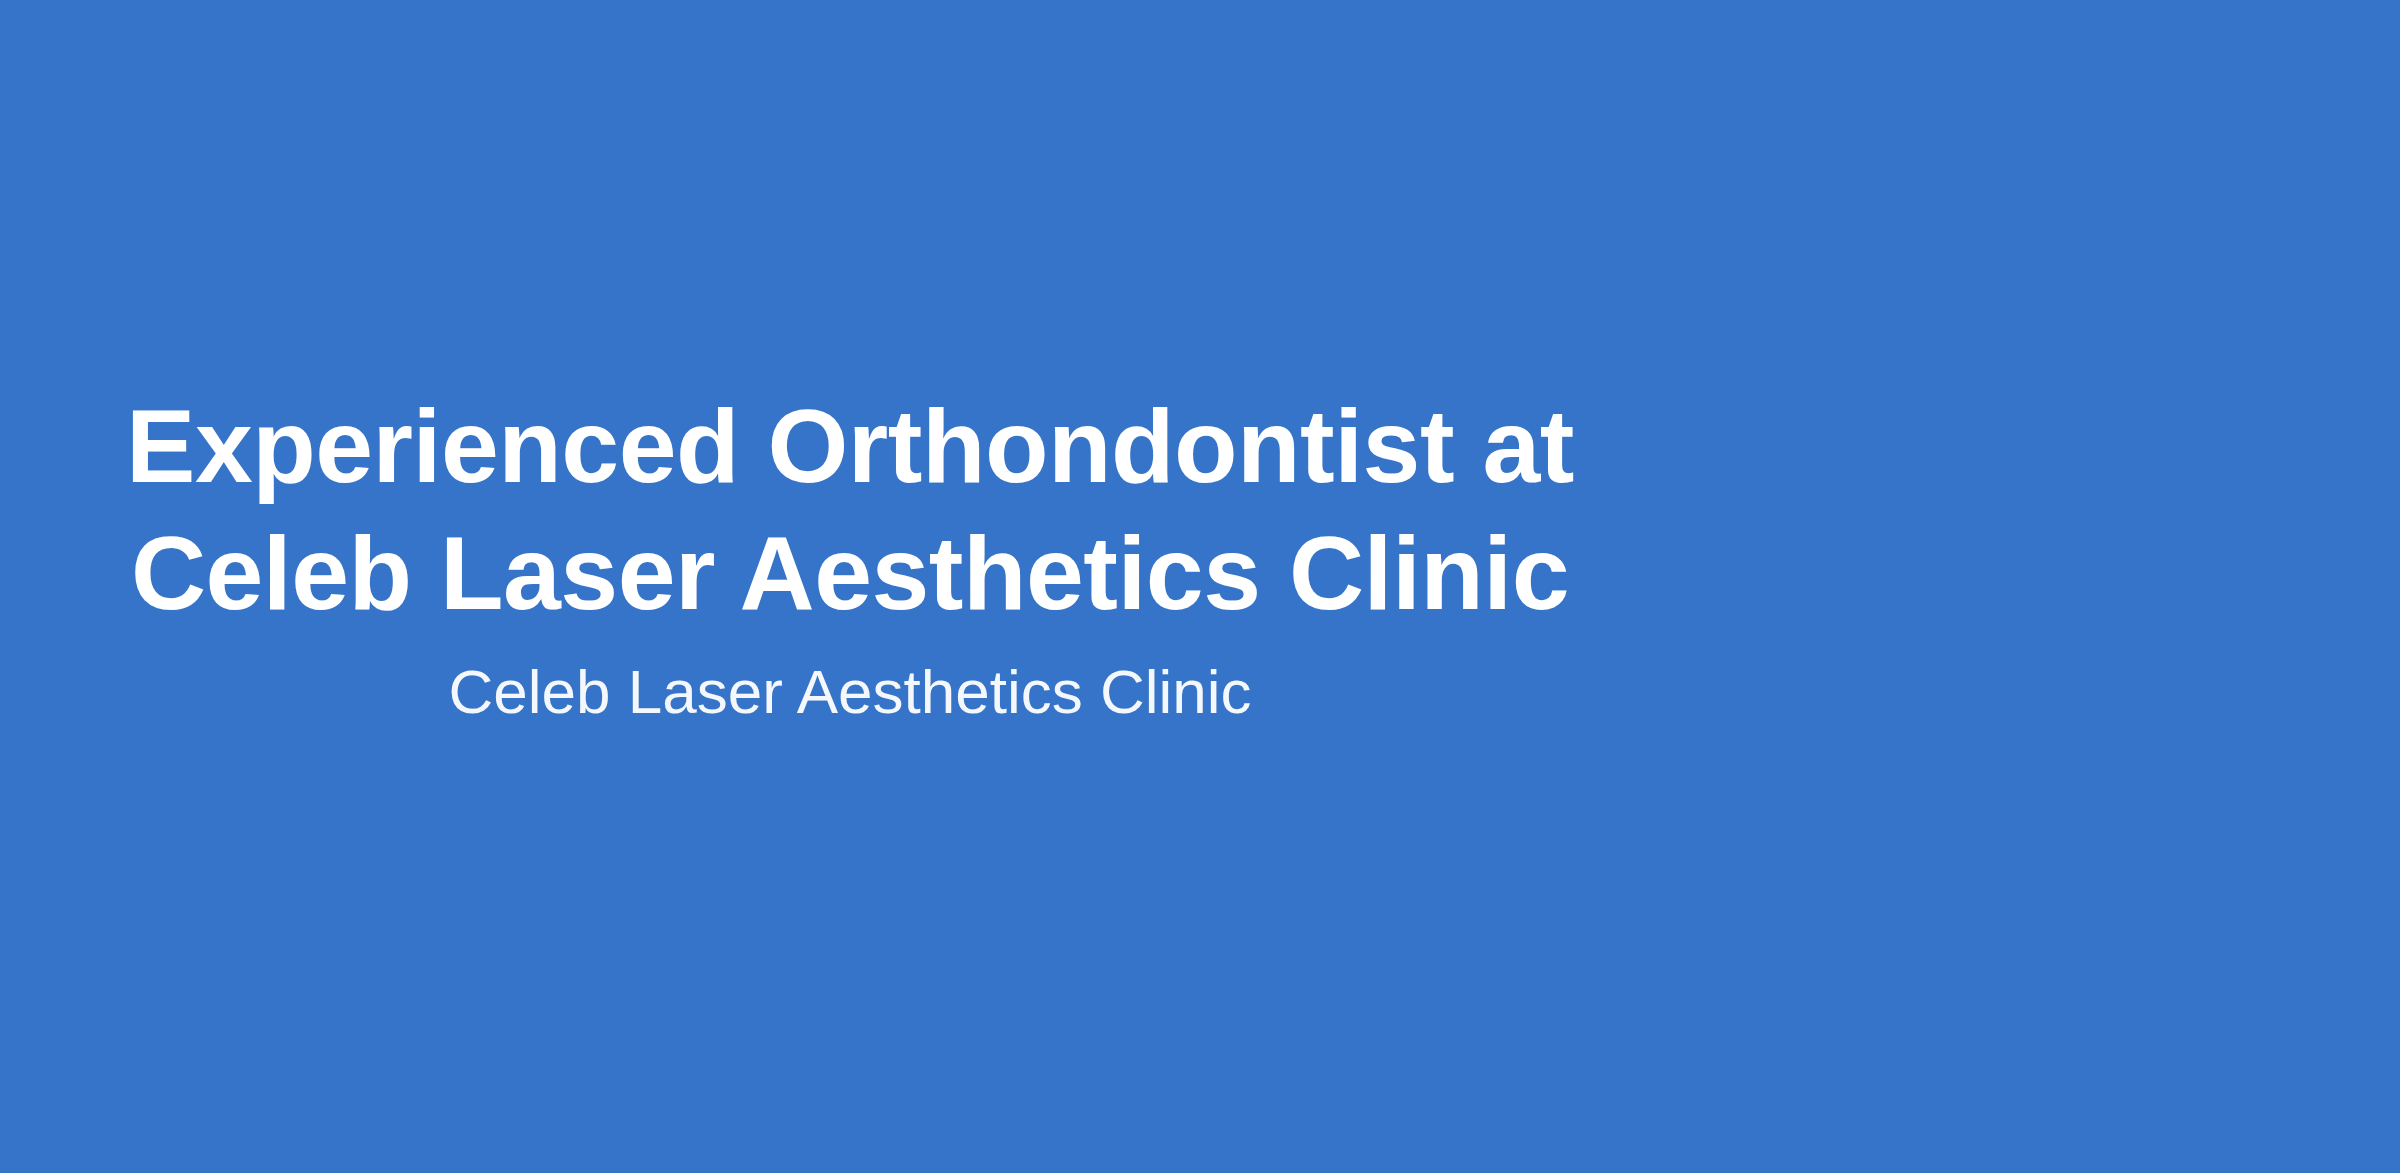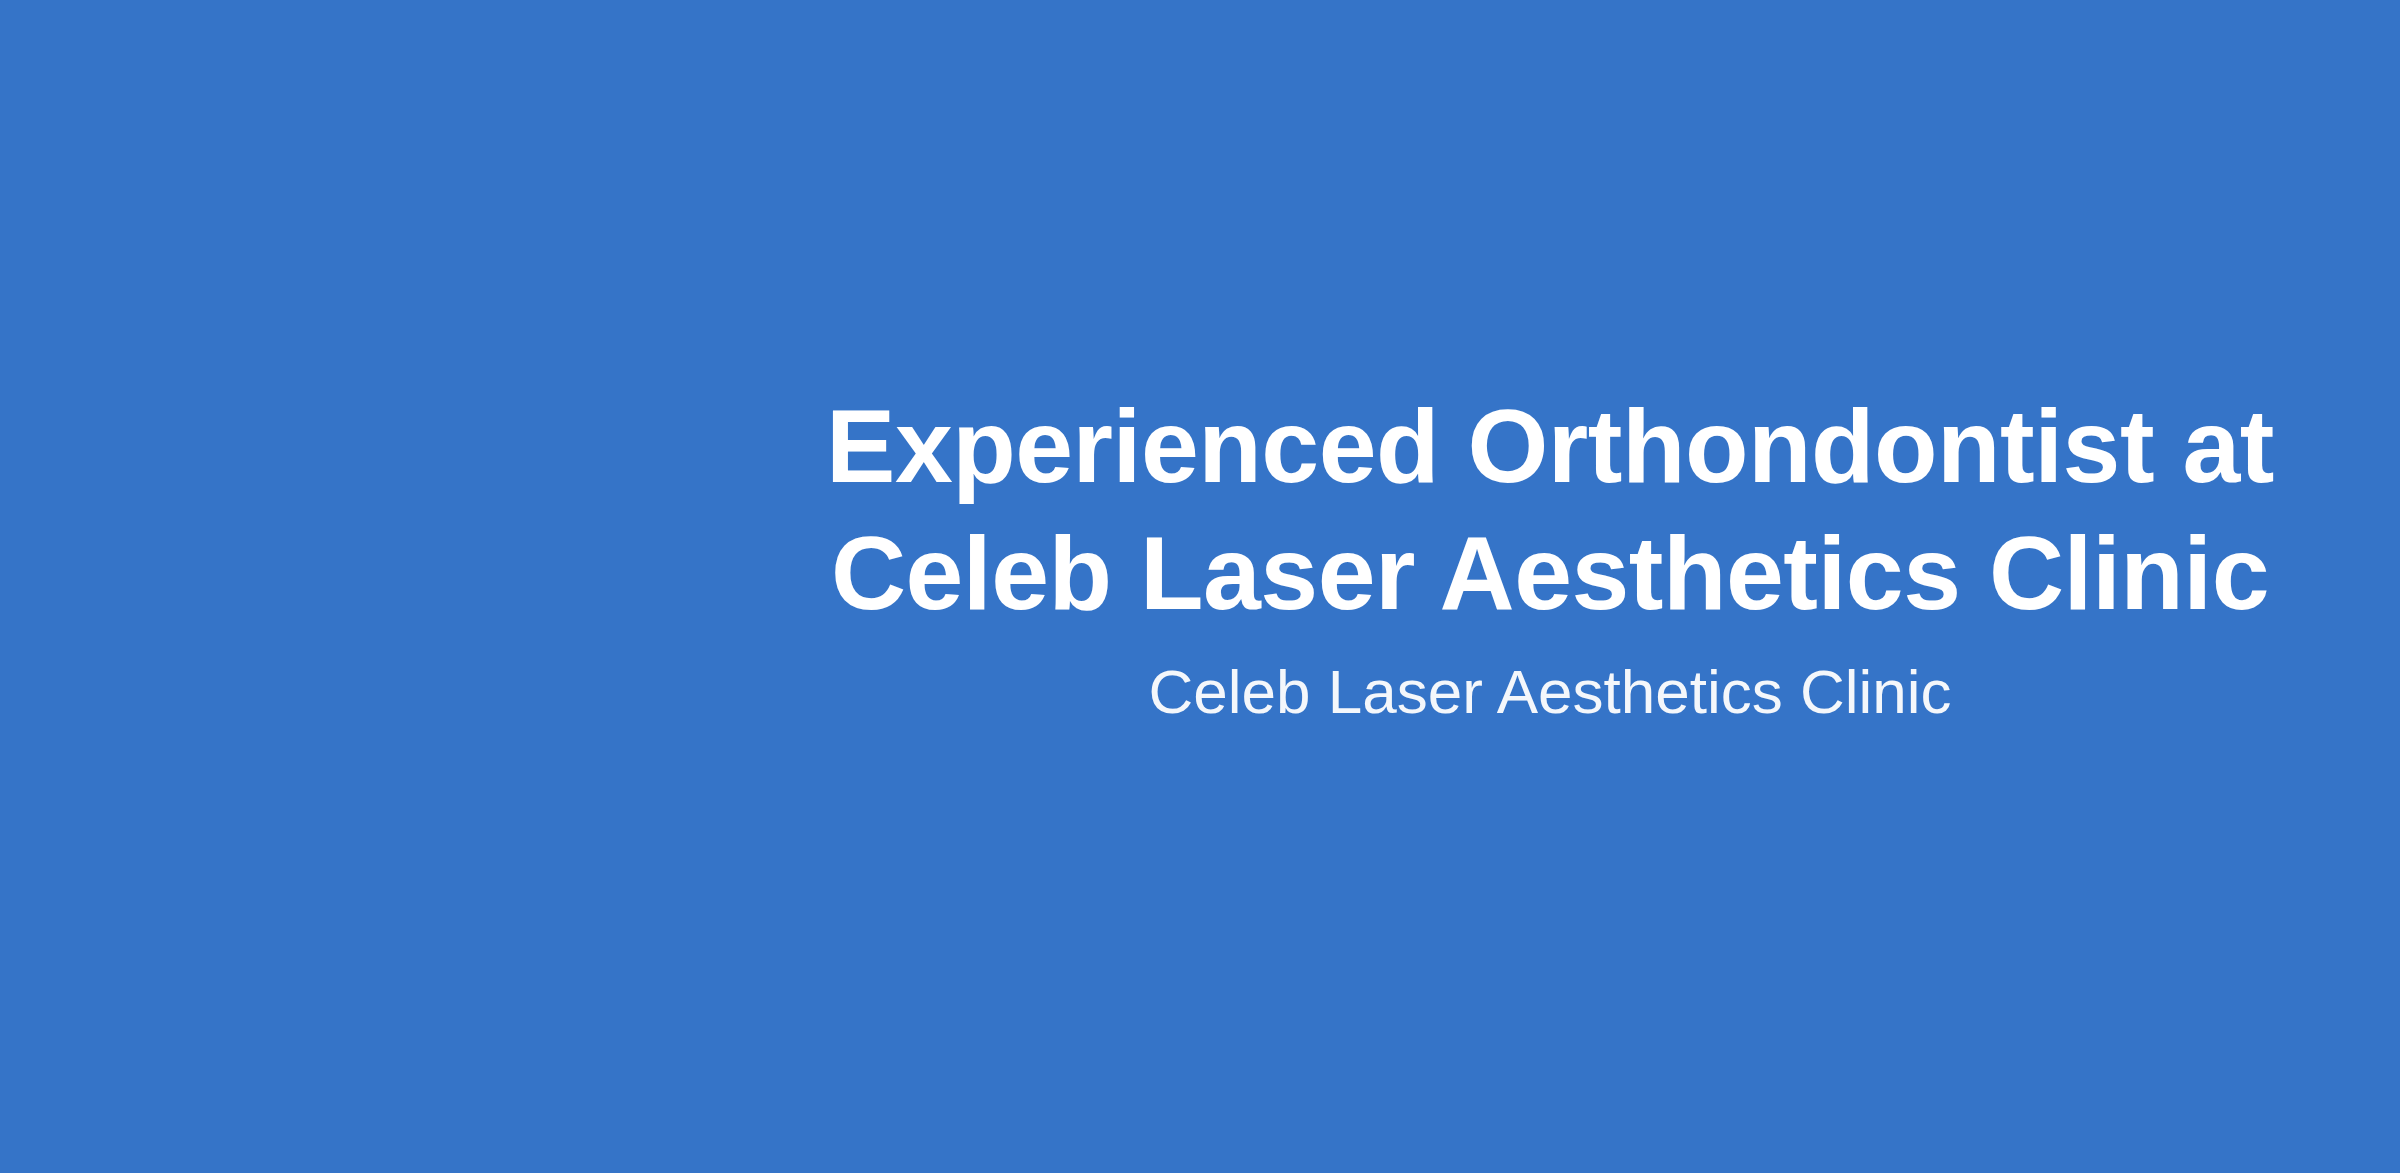--- a/index.html
+++ b/index.html
@@ -13,21 +13,21 @@
   }
 
   .slide {
     position: relative;
     width: 2400px;
     height: 1173px;
     overflow: hidden;
     box-sizing: border-box;
     display: flex;
     flex-direction: column;
-    align-items: flex-end;
+    align-items: flex-start;
     justify-content: center;
   }
 
   .content {
     width: 1700px;
     text-align: center;
     
     margin-top: -60px;
   }
 

